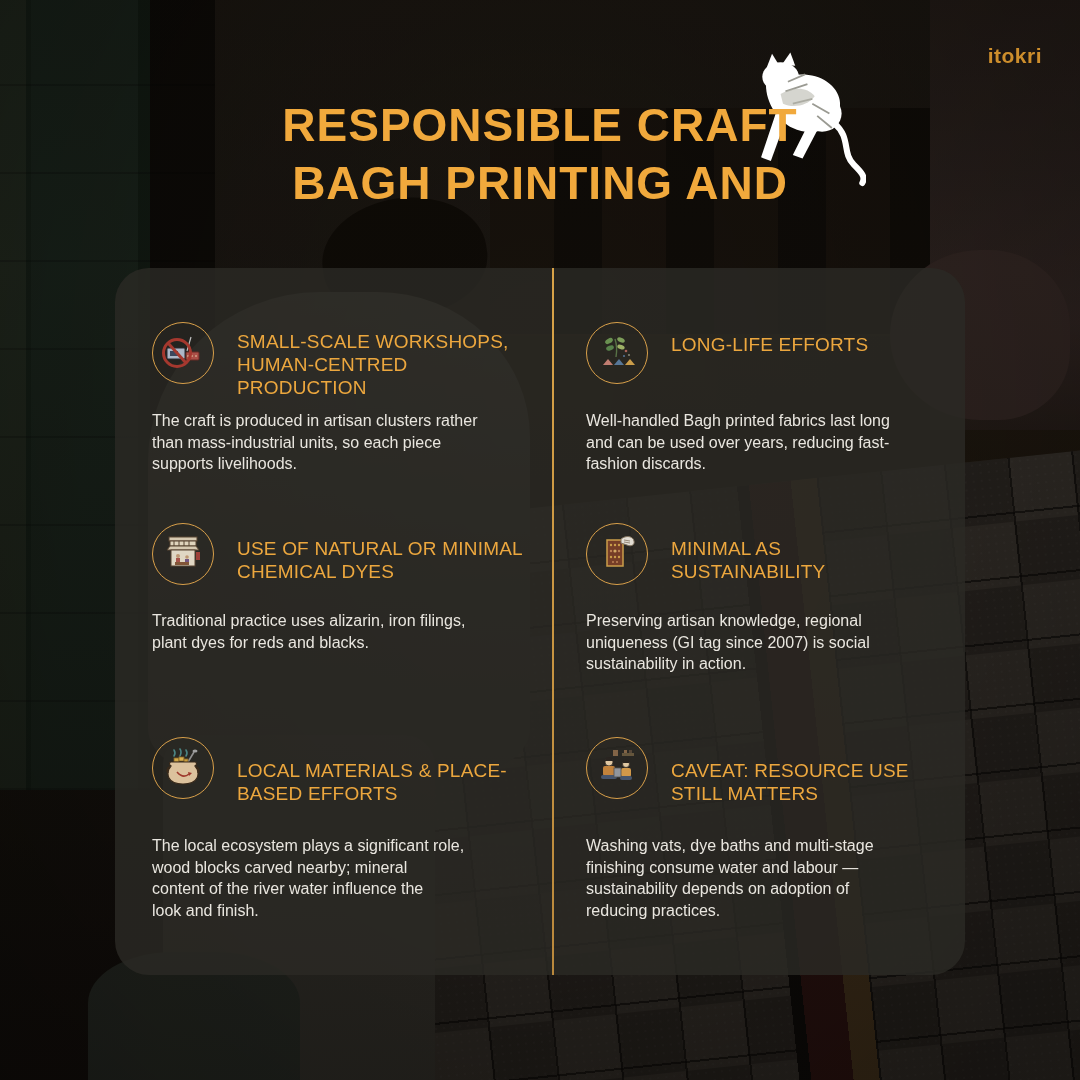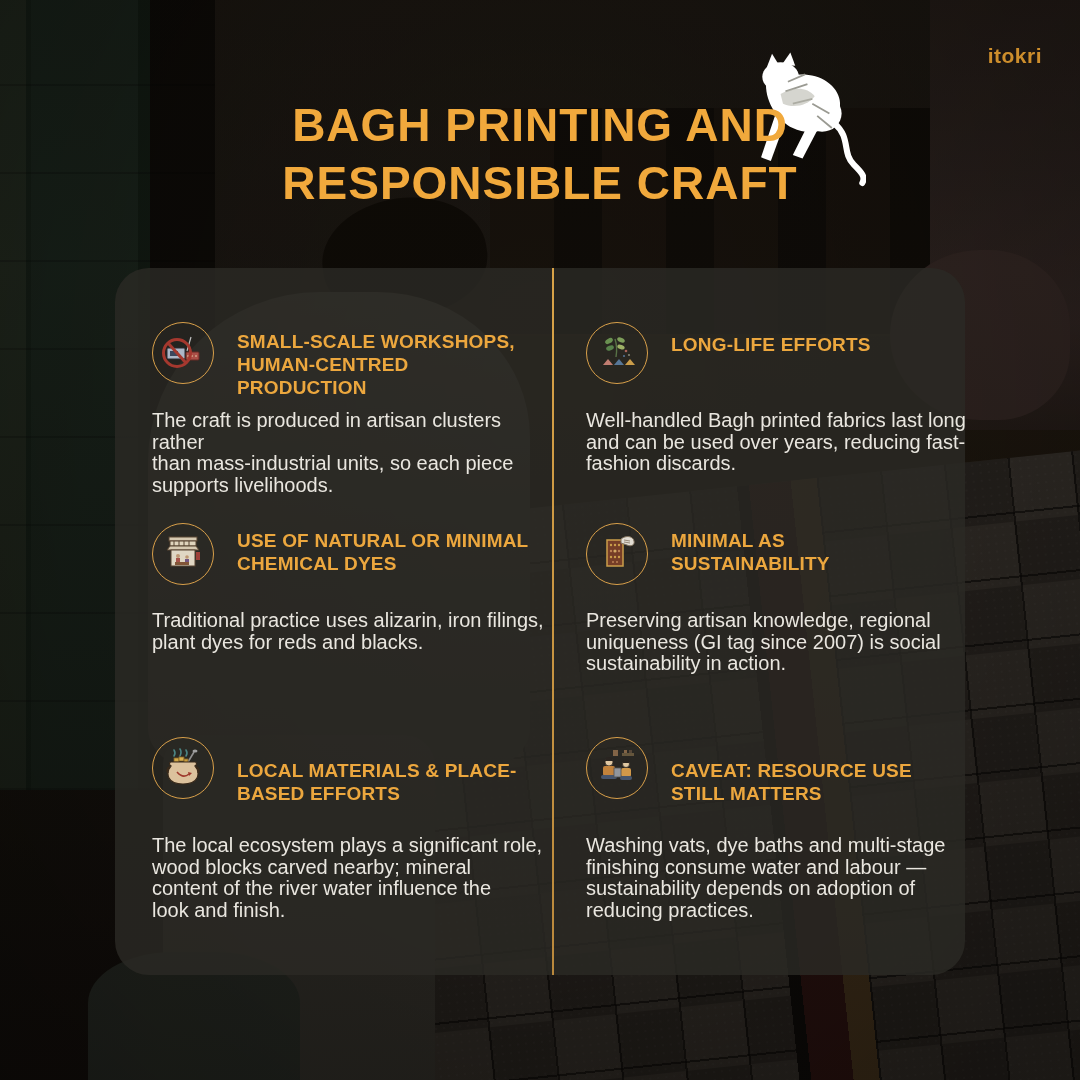--- a/index.html
+++ b/index.html
@@ -60,27 +60,27 @@
   .tiger{left:744px;top:50px;width:122px;height:140px;}
 
   
   .cell{position:absolute;width:400px;}
   .c1{left:152px}.c2{left:586px}
   .r1{top:322px}.r2{top:523px}.r3{top:737px}
   .icon-circle{position:absolute;left:0;top:0;width:62px;height:62px;border:1.6px solid #D9A04A;
     border-radius:50%;display:flex;align-items:center;justify-content:center;box-sizing:border-box;}
   .icon-circle svg{width:44px;height:44px;opacity:.92;}
   .cell h3{position:absolute;left:85px;top:8px;margin:0;width:315px;
-    font-size:19px;line-height:23px;font-weight:bold;color:#ECA73E;
+    font-size:19px;line-height:23px;font-weight:normal;color:#ECA73E;
     white-space:pre-line;letter-spacing:.2px;}
   .c2.r1 h3{top:11px}
-  .r2 h3{top:6px}
+  .r2 h3{top:14px}
   .r3 h3{top:22px}
   .cell p{position:absolute;left:0;margin:0;width:400px;
-    font-size:20px;line-height:21.5px;color:#E9E6DF;white-space:pre-line;}
+    font-size:16px;line-height:21.5px;color:#E9E6DF;white-space:pre-line;}
   .r1 p{top:88px}.r2 p{top:87px}.r3 p{top:98px}
 </style>
 </head>
 <body>
 
 <div class="abs bg-base"></div>
 <div class="abs bg-door"></div>
 <div class="abs bg-tabletop"></div>
 <div class="abs bg-tablemid"></div>
 <div class="abs bg-hang"></div>
@@ -104,22 +104,22 @@
       <path d="M52 62 L40 86 L48 89 L60 66 Z"></path>
       <ellipse cx="64" cy="52" rx="16" ry="15"></ellipse>
     </g>
     <path d="M74 60 C88 72 80 84 90 94 C96 100 100 104 97 109" stroke="#ffffff" stroke-width="5" fill="none" stroke-linecap="round"></path>
     <path d="M36 26 l14 -6 M34 34 l18 -6 M40 44 l16 -4 M56 44 l14 8 M60 54 l12 10" stroke="#9a9a92" stroke-width="1.5"></path>
     <path d="M30 36 C40 30 52 30 58 38 C52 46 40 48 32 44 Z" fill="#b9b9af" opacity="0.6"></path>
   </svg>
 </div>
 
 <div class="abs title">
+  <span>RESPONSIBLE CRAFT</span>
   <span>BAGH PRINTING AND</span>
-  <span>RESPONSIBLE CRAFT</span>
 </div>
 
 <div class="abs panel"></div>
 <div class="abs divider"></div>
 
 <div class="cell c1 r1">
   <div class="icon-circle">
     <svg viewBox="0 0 44 44">
       <rect x="6" y="17" width="18" height="11" rx="1" fill="#b9c4d6" stroke="#2a2a33"></rect>
       <rect x="9" y="20" width="8" height="5" fill="#3d4a63"></rect>

